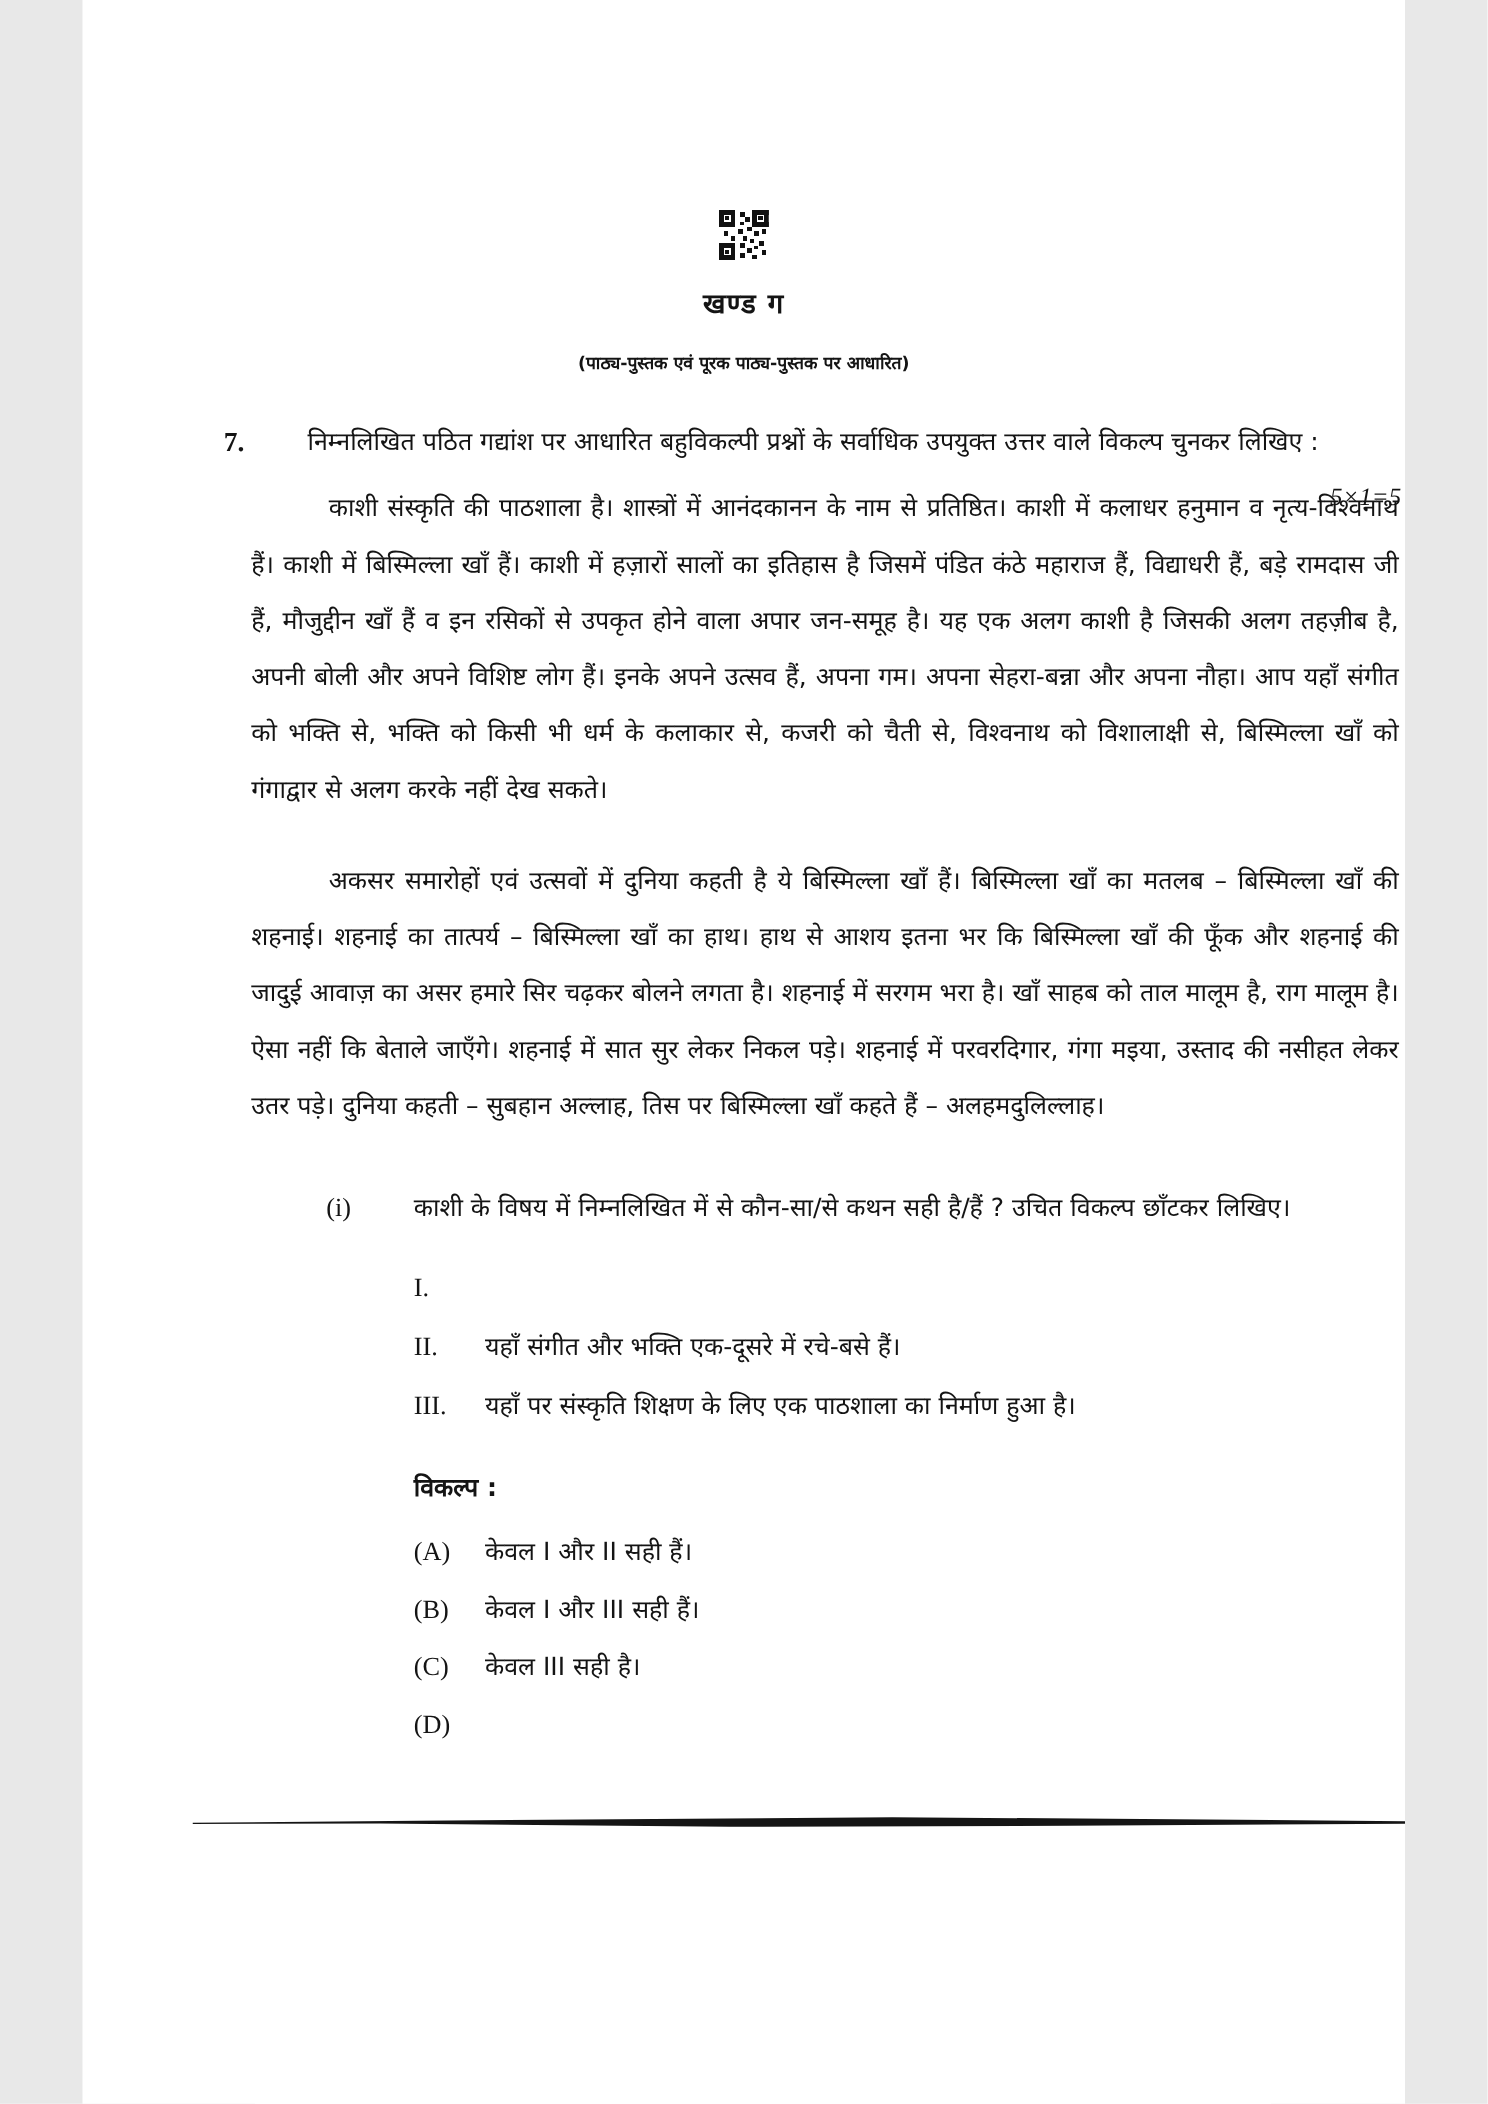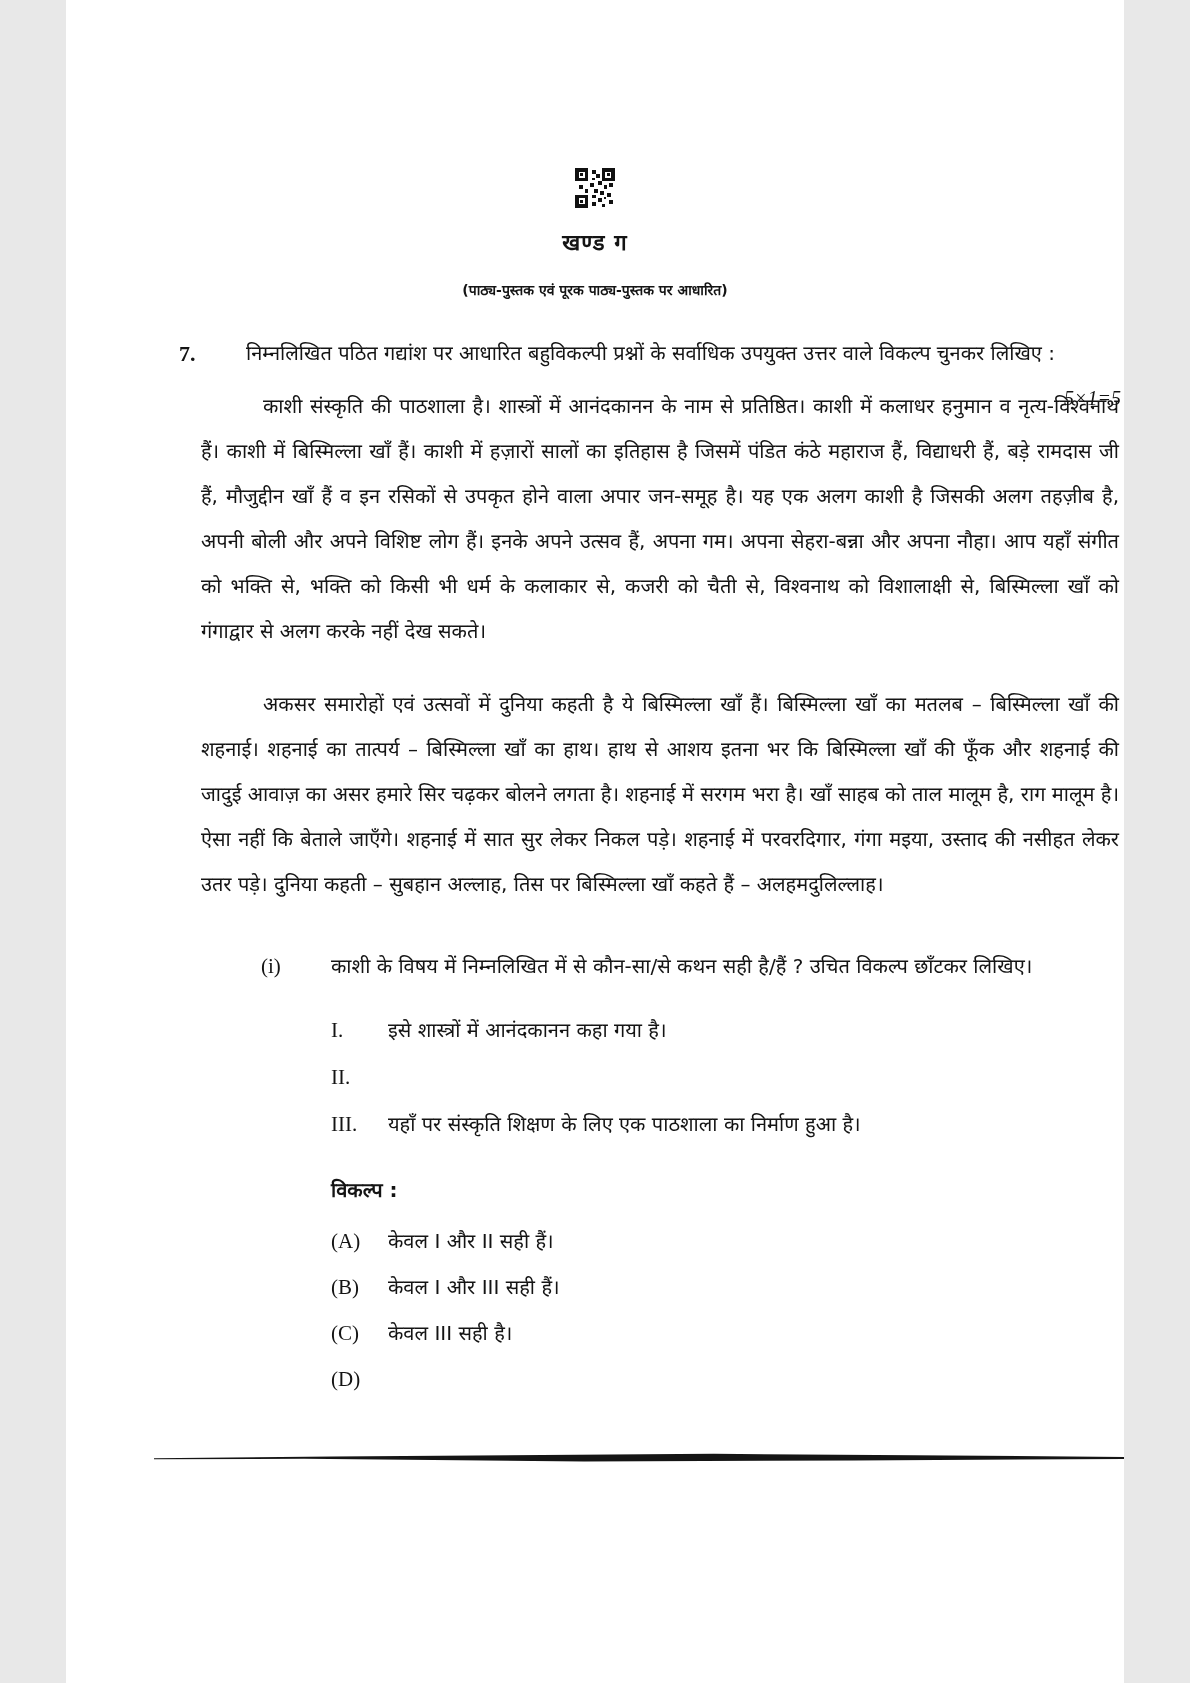--- a/index.html
+++ b/index.html
@@ -206,24 +206,24 @@
 
     <div class="subq">
       <div class="subq-head">
         <div class="subq-label">(i)</div>
         <div class="subq-text">काशी के विषय में निम्नलिखित में से कौन-सा/से कथन सही है/हैं ? उचित विकल्प छाँटकर लिखिए।</div>
       </div>
 
       <div class="statements">
         <div class="statement-row">
           <div class="statement-label">I.</div>
-          <div class="statement-text">इसे शास्त्रों में आनंदकानन कहा गया है।</div>
         </div>
         <div class="statement-row">
           <div class="statement-label">II.</div>
+          <div class="statement-text">यहाँ संगीत और भक्ति एक-दूसरे में रचे-बसे हैं।</div>
         </div>
         <div class="statement-row">
           <div class="statement-label">III.</div>
           <div class="statement-text">यहाँ पर संस्कृति शिक्षण के लिए एक पाठशाला का निर्माण हुआ है।</div>
         </div>
       </div>
 
       <div class="options-heading">विकल्प :</div>
 
       <div class="options">

